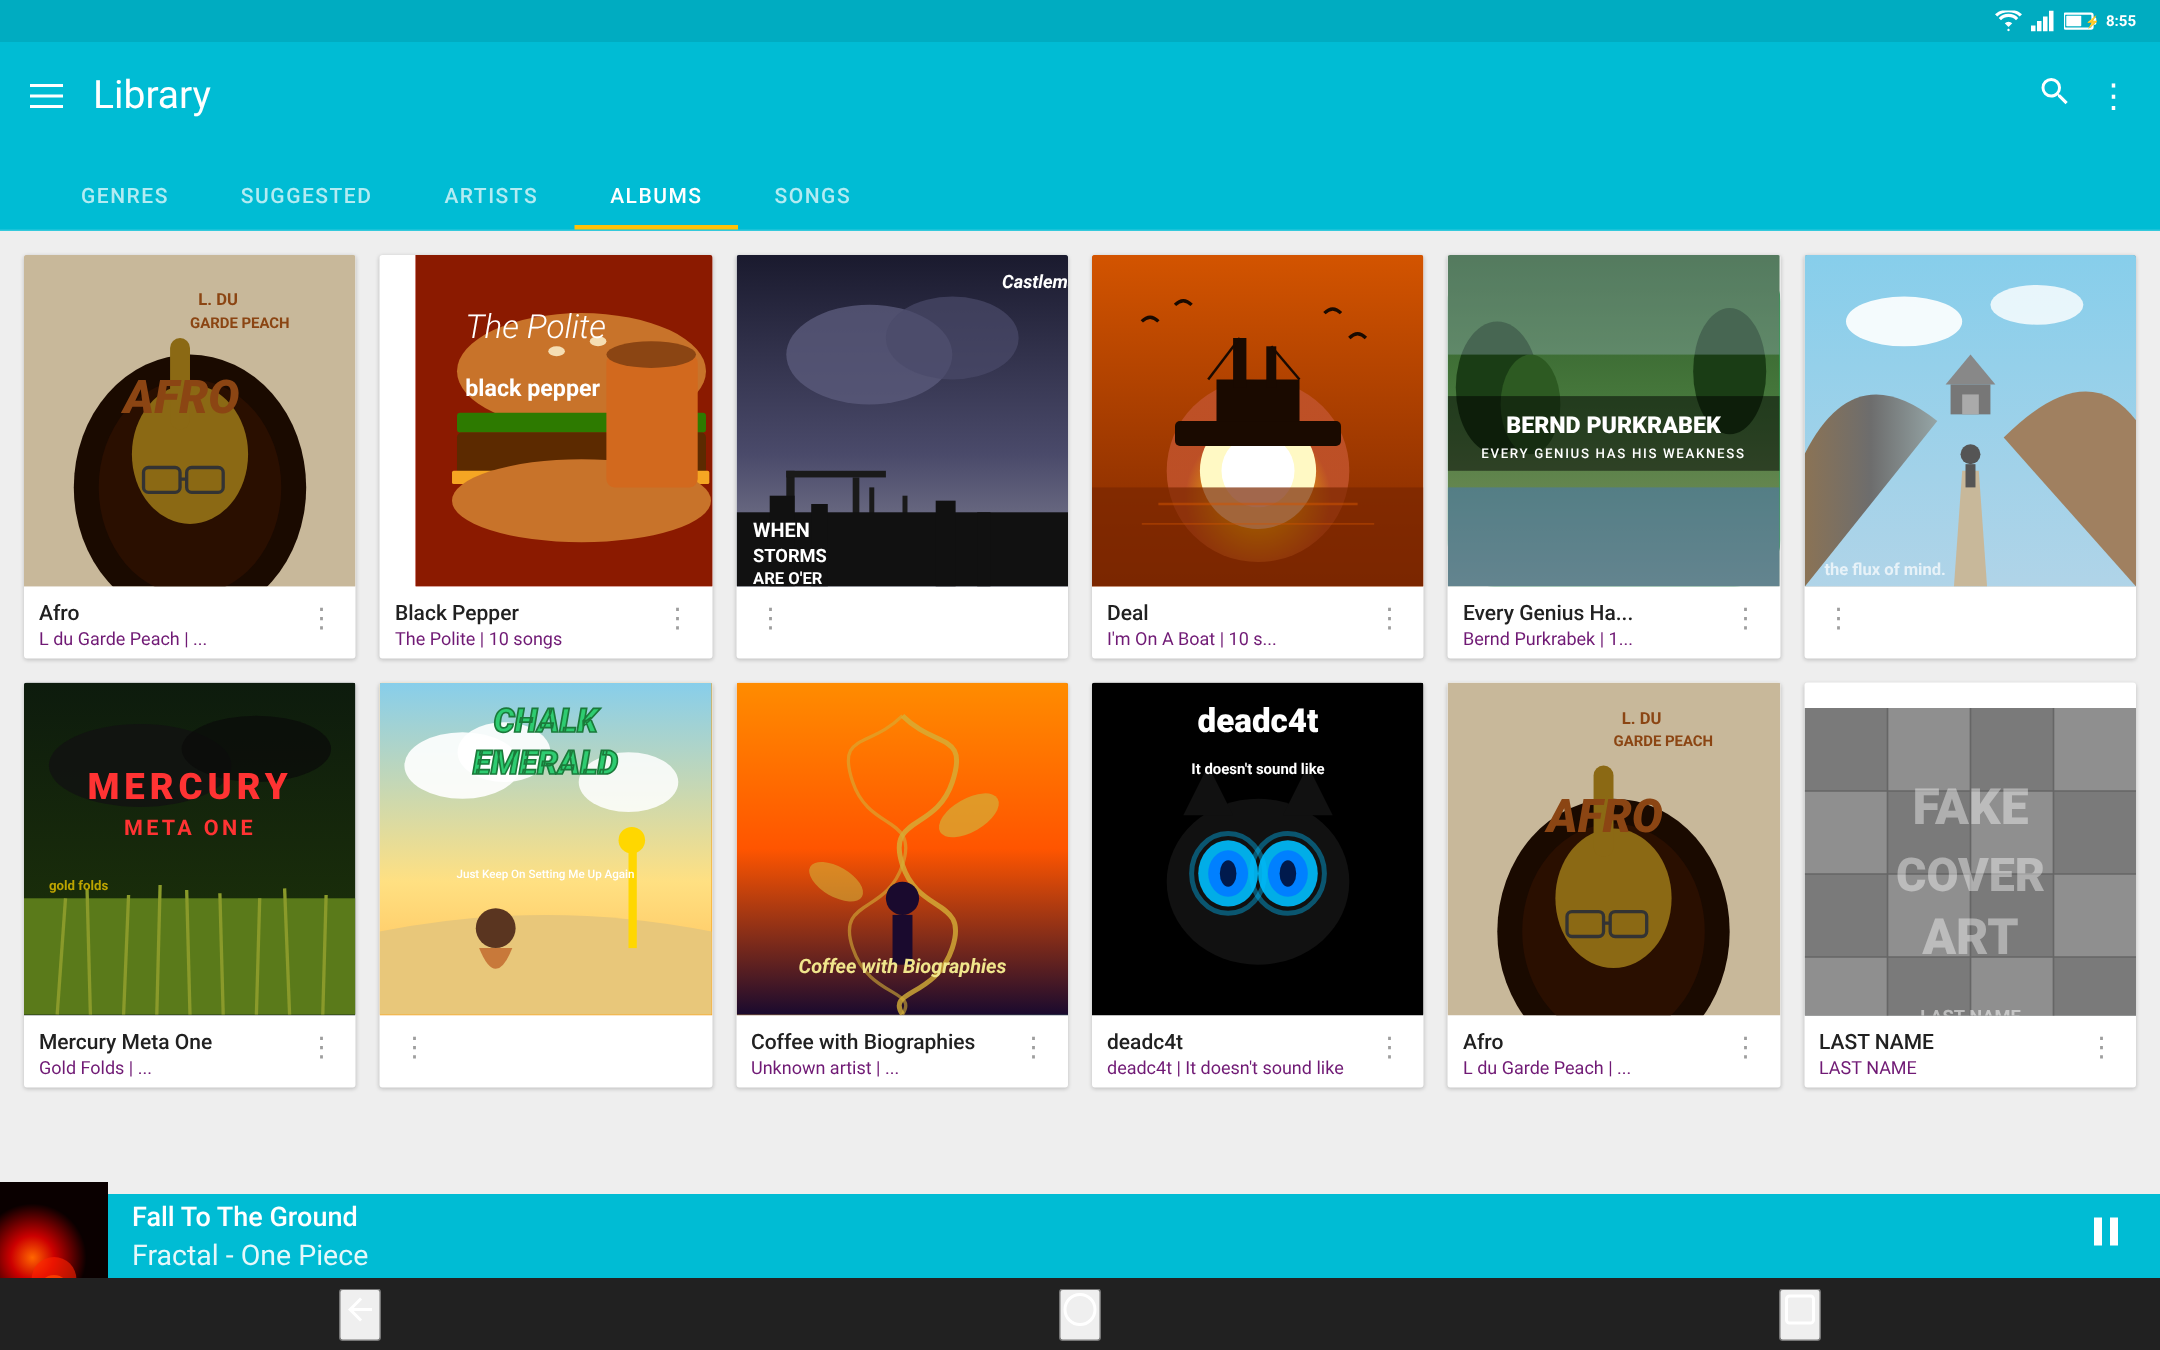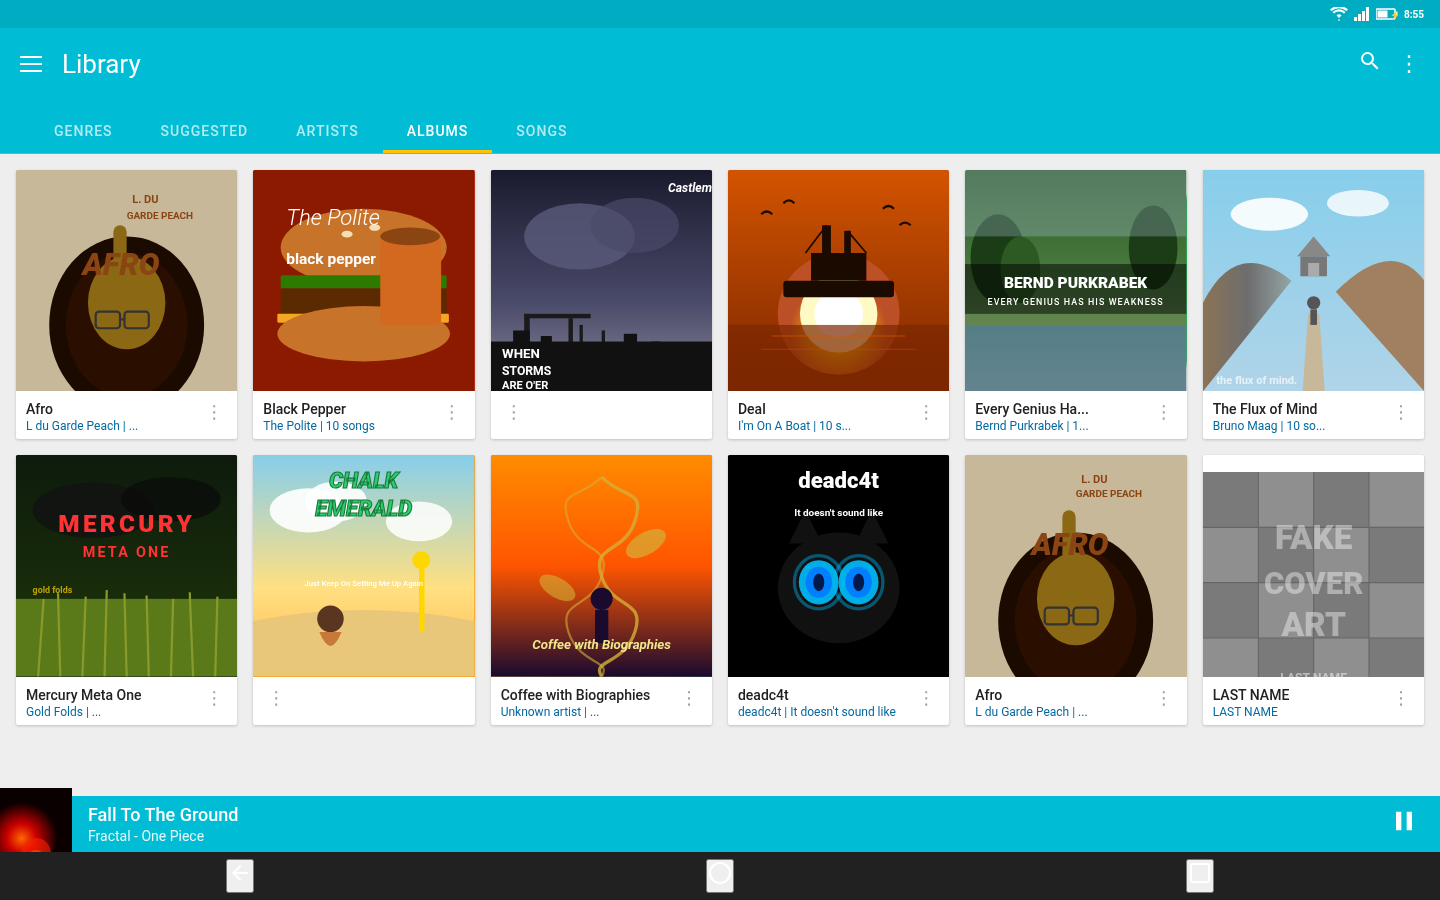--- a/index.html
+++ b/index.html
@@ -63,52 +63,52 @@
       width: 100%; aspect-ratio: 1; position: relative; overflow: hidden;
     }
 
     .album-art-inner {
       width: 100%; height: 100%; display: flex; align-items: center; justify-content: center;
       font-size: 14px; font-weight: bold; color: white; text-align: center;
     }
 
     
     .art-afro { background: #c8b89a; }
-    .art-blackpepper { background: #c0392b; }
+    .art-blackpepper { background: #c0392b; margin-left: 24px; }
     .art-castlemaine { background: #2c3e50; }
     .art-deal { background: #d35400; }
     .art-evergenius { background: #27ae60; border-radius: 31px; }
     .art-fluxmind { background: #7f8c8d; }
     .art-mercury { background: #1a252f; }
     .art-chalkemerald { background: #f39c12; }
     .art-coffee { background: linear-gradient(135deg, #e67e22, #2c3e50); }
     .art-deadc4t { background: #000000; }
     .art-afro2 { background: #c8b89a; }
     .art-fakecoverart { background: #95a5a6; }
 
     .album-info {
       padding: 10px 10px 6px 10px; display: flex; align-items: flex-start; justify-content: space-between;
     }
     .album-text { flex: 1; }
     .album-name { font-size: 14px; font-weight: 500; color: #212121; white-space: nowrap; overflow: hidden; text-overflow: ellipsis; }
-    .album-sub { font-size: 12px; color: #0369a1; margin-top: 2px; white-space: nowrap; overflow: hidden; text-overflow: ellipsis; }
+    .album-sub { font-size: 12px; color: #701a75; margin-top: 2px; white-space: nowrap; overflow: hidden; text-overflow: ellipsis; }
     .more-btn { color: #9e9e9e; font-size: 18px; cursor: pointer; padding: 0 4px; flex-shrink: 0; }
 
     
     .now-playing {
       position: absolute; bottom: 48px; left: 0; right: 0; height: 56px;
       background: #00bcd4; display: flex; align-items: center; padding: 0;
     }
     .np-art {
       width: 72px; height: 72px; background: radial-gradient(circle at 30% 70%, #ff4500, #8b0000, #1a0000);
       flex-shrink: 0;
     }
     .np-info { flex: 1; padding: 0 16px; }
     .np-title { color: white; font-size: 18px; font-weight: 500; }
-    .np-sub { color: white; font-size: 14px; opacity: 0.9; margin-top: 3px; }
+    .np-sub { color: white; font-size: 19px; opacity: 0.9; margin-top: 3px; }
     .np-controls { padding-right: 20px; }
     .pause-btn { color: white; font-size: 28px; }
 
     
     .bottom-nav {
       position: absolute; bottom: 0; left: 0; right: 0; height: 48px;
       background: #212121; display: flex; align-items: center; justify-content: space-around;
     }
     .nav-btn { color: white; font-size: 24px; cursor: pointer; }
 
@@ -401,24 +401,20 @@
 
             <polygon points="100,60 85,78 115,78" fill="#888"></polygon>
             <rect x="88" y="78" width="24" height="18" fill="#777"></rect>
             <rect x="95" y="84" width="10" height="12" fill="#aaa"></rect>
 
             <text x="12" y="193" font-size="10" fill="rgba(255,255,255,0.7)">the flux of mind.</text>
           </svg>
         </div>
       </div>
       <div class="album-info">
-        <div class="album-text">
-          <div class="album-name">The Flux of Mind</div>
-          <div class="album-sub">Bruno Maag | 10 so...</div>
-        </div>
         <span class="more-btn">⋮</span>
       </div>
     </div>
 
     <div class="album-card">
       <div class="album-art">
         <div class="album-art-inner art-mercury" style="position:relative;">
           <svg viewBox="0 0 200 200" class="art-svg">
             <defs>
               <linearGradient id="mercGrad" x1="0" y1="0" x2="0" y2="1">

